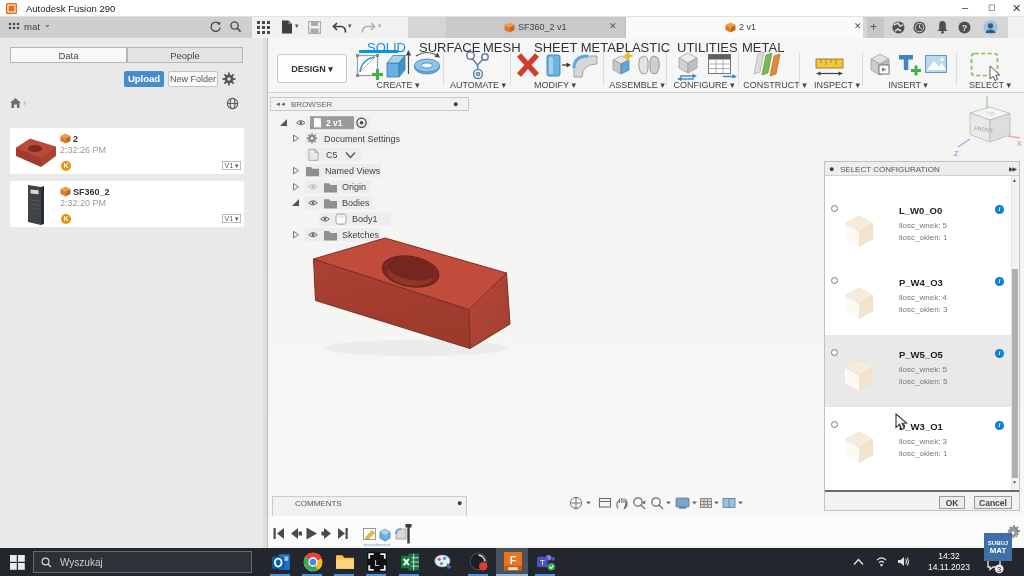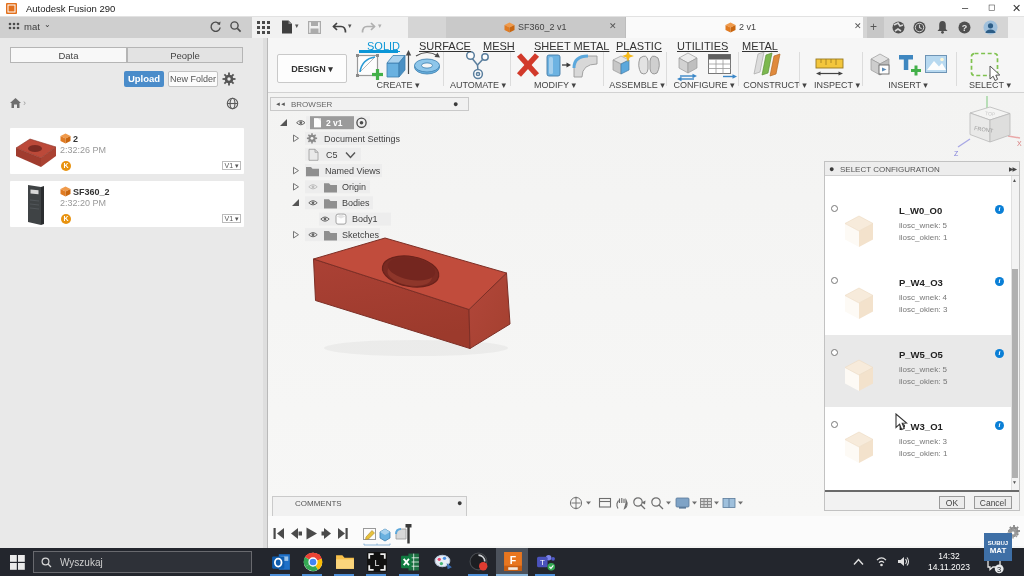--- a/index.html
+++ b/index.html
@@ -28,41 +28,41 @@
 
 
 #qat { left:252px; top:17px; width:800px; height:21px; background:#f1f1f1; }
 #tabstrip { left:156px; top:0px; width:600px; height:21px; background:#d5d5d5; }
 #tab1 { left:38px; top:0; width:180px; height:21px; background:#c9c9c9; border-right:1px solid #bdbdbd; }
 #tab2 { left:218px; top:0; width:237px; height:21px; background:#fafafa; }
 .tabtxt { font-size:9px; color:#444; }
 
 
 #ribbon { left:268px; top:38px; width:756px; height:55px; background:#f6f6f6; border-bottom:1px solid #d2d2d2; }
-.rtab { position:absolute; top:2px; font-size:11px; color:#333;text-decoration:underline; }
+.rtab { position:absolute; top:2px; font-size:13px; color:#333; }
 .rtab.sel { color:#0a96d7; }
 #solid-underline { left:91px; top:12px; width:39px; height:2.5px; background:#0a96d7; }
 #designbtn { left:9px; top:16px; width:70px; height:29px; background:#fdfdfd; border:1px solid #c9c9c9; border-radius:2px; text-align:center; line-height:29px; font-size:9px; font-weight:bold; color:#333; }
 .glabel { position:absolute; top:42px; font-size:9px; color:#444; text-align:center; }
 .gsep { position:absolute; top:14px; width:1px; height:34px; background:#dcdcdc; }
 
 
 #vp { left:268px; top:93px; width:756px; height:423px; background:linear-gradient(#f3f3f2,#f7f7f6); }
 #browser-head { left:2px; top:4px; width:199px; height:14px; background:#f1f1f1; border:1px solid #c9c9c9; font-size:8px; color:#666; }
 
 
 #cfgpanel { left:556px; top:68px; width:196px; height:350px; background:#fff; border:1px solid #c2c2c2; }
 #cfg-head { left:0; top:0; width:194px; height:14px; background:#ededed; border-bottom:1px solid #d0d0d0; font-size:8px; color:#555; }
 .cfgrow { position:absolute; left:0; width:186px; height:72px; }
 .cfgrow .t { position:absolute; left:74px; top:14px; font-size:9.5px; font-weight:bold; color:#222; }
 .cfgrow .s1 { position:absolute; left:74px; top:30px; font-size:8px; color:#777; }
 .cfgrow .s2 { position:absolute; left:74px; top:42px; font-size:8px; color:#777; }
 .radio { position:absolute; left:6px; top:14px; width:7px; height:7px; border:1px solid #777; border-radius:50%; background:#fff; }
 .info { position:absolute; left:170px; top:14px; width:9px; height:9px; background:#0a7fd6; border-radius:50%; color:#fff; font-size:7px; font-weight:bold; text-align:center; line-height:9px; font-family:"Liberation Serif",serif; font-style:italic; }
-#cfg-foot { left:0; top:328px; width:194px; height:20px; background:#f2f2f2; border-top:2px solid #6a6a6a; }
+#cfg-foot { left:0; top:328px; width:194px; height:20px; background:#f2f2f2; border-top:2px solid #6a6a6a;font-weight:bold; }
 .cfgbtn { position:absolute; top:4px; height:13px; background:#ececec; border:1px solid #999; font-size:8.5px; color:#444; text-align:center; line-height:12px; }
 
 
 #comments { left:4px; top:403px; width:195px; height:21px; background:#f1f1f1; border:1px solid #cacaca; font-size:8px; color:#555;padding-left:11px; }
 
 
 #timeline { left:268px; top:516px; width:756px; height:30px; background:#fbfbfb; }
 
 
 #taskbar { left:0; top:548px; width:1024px; height:28px; background:#23262d; }

